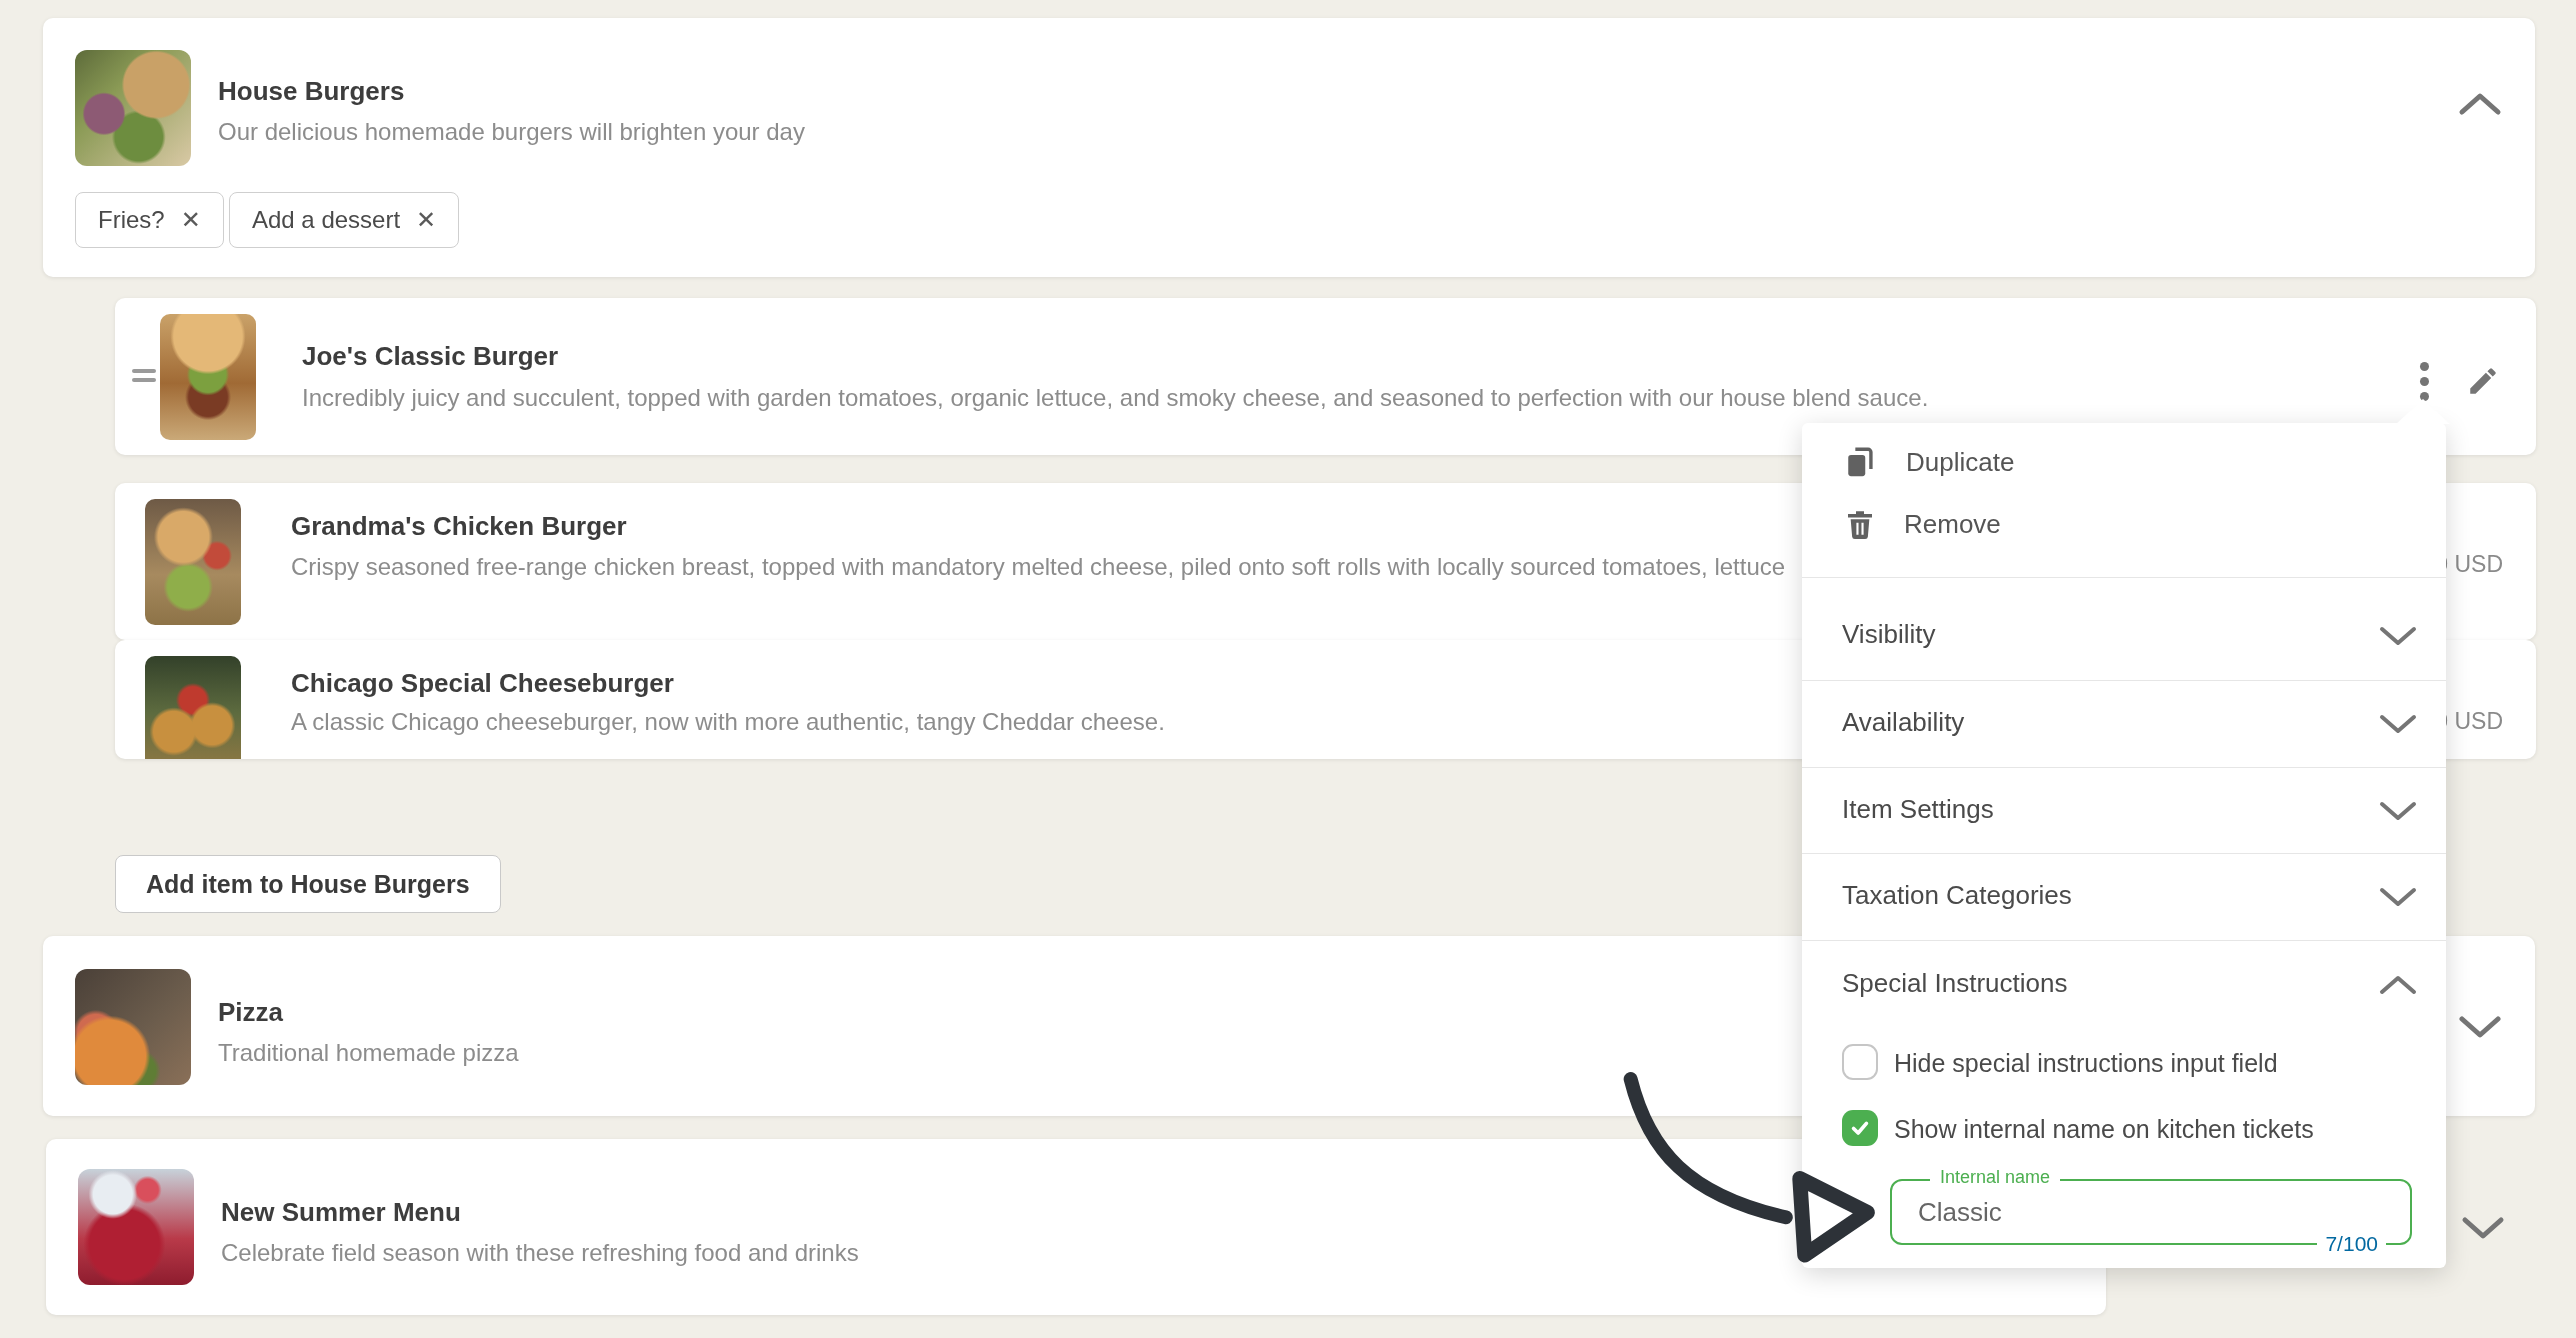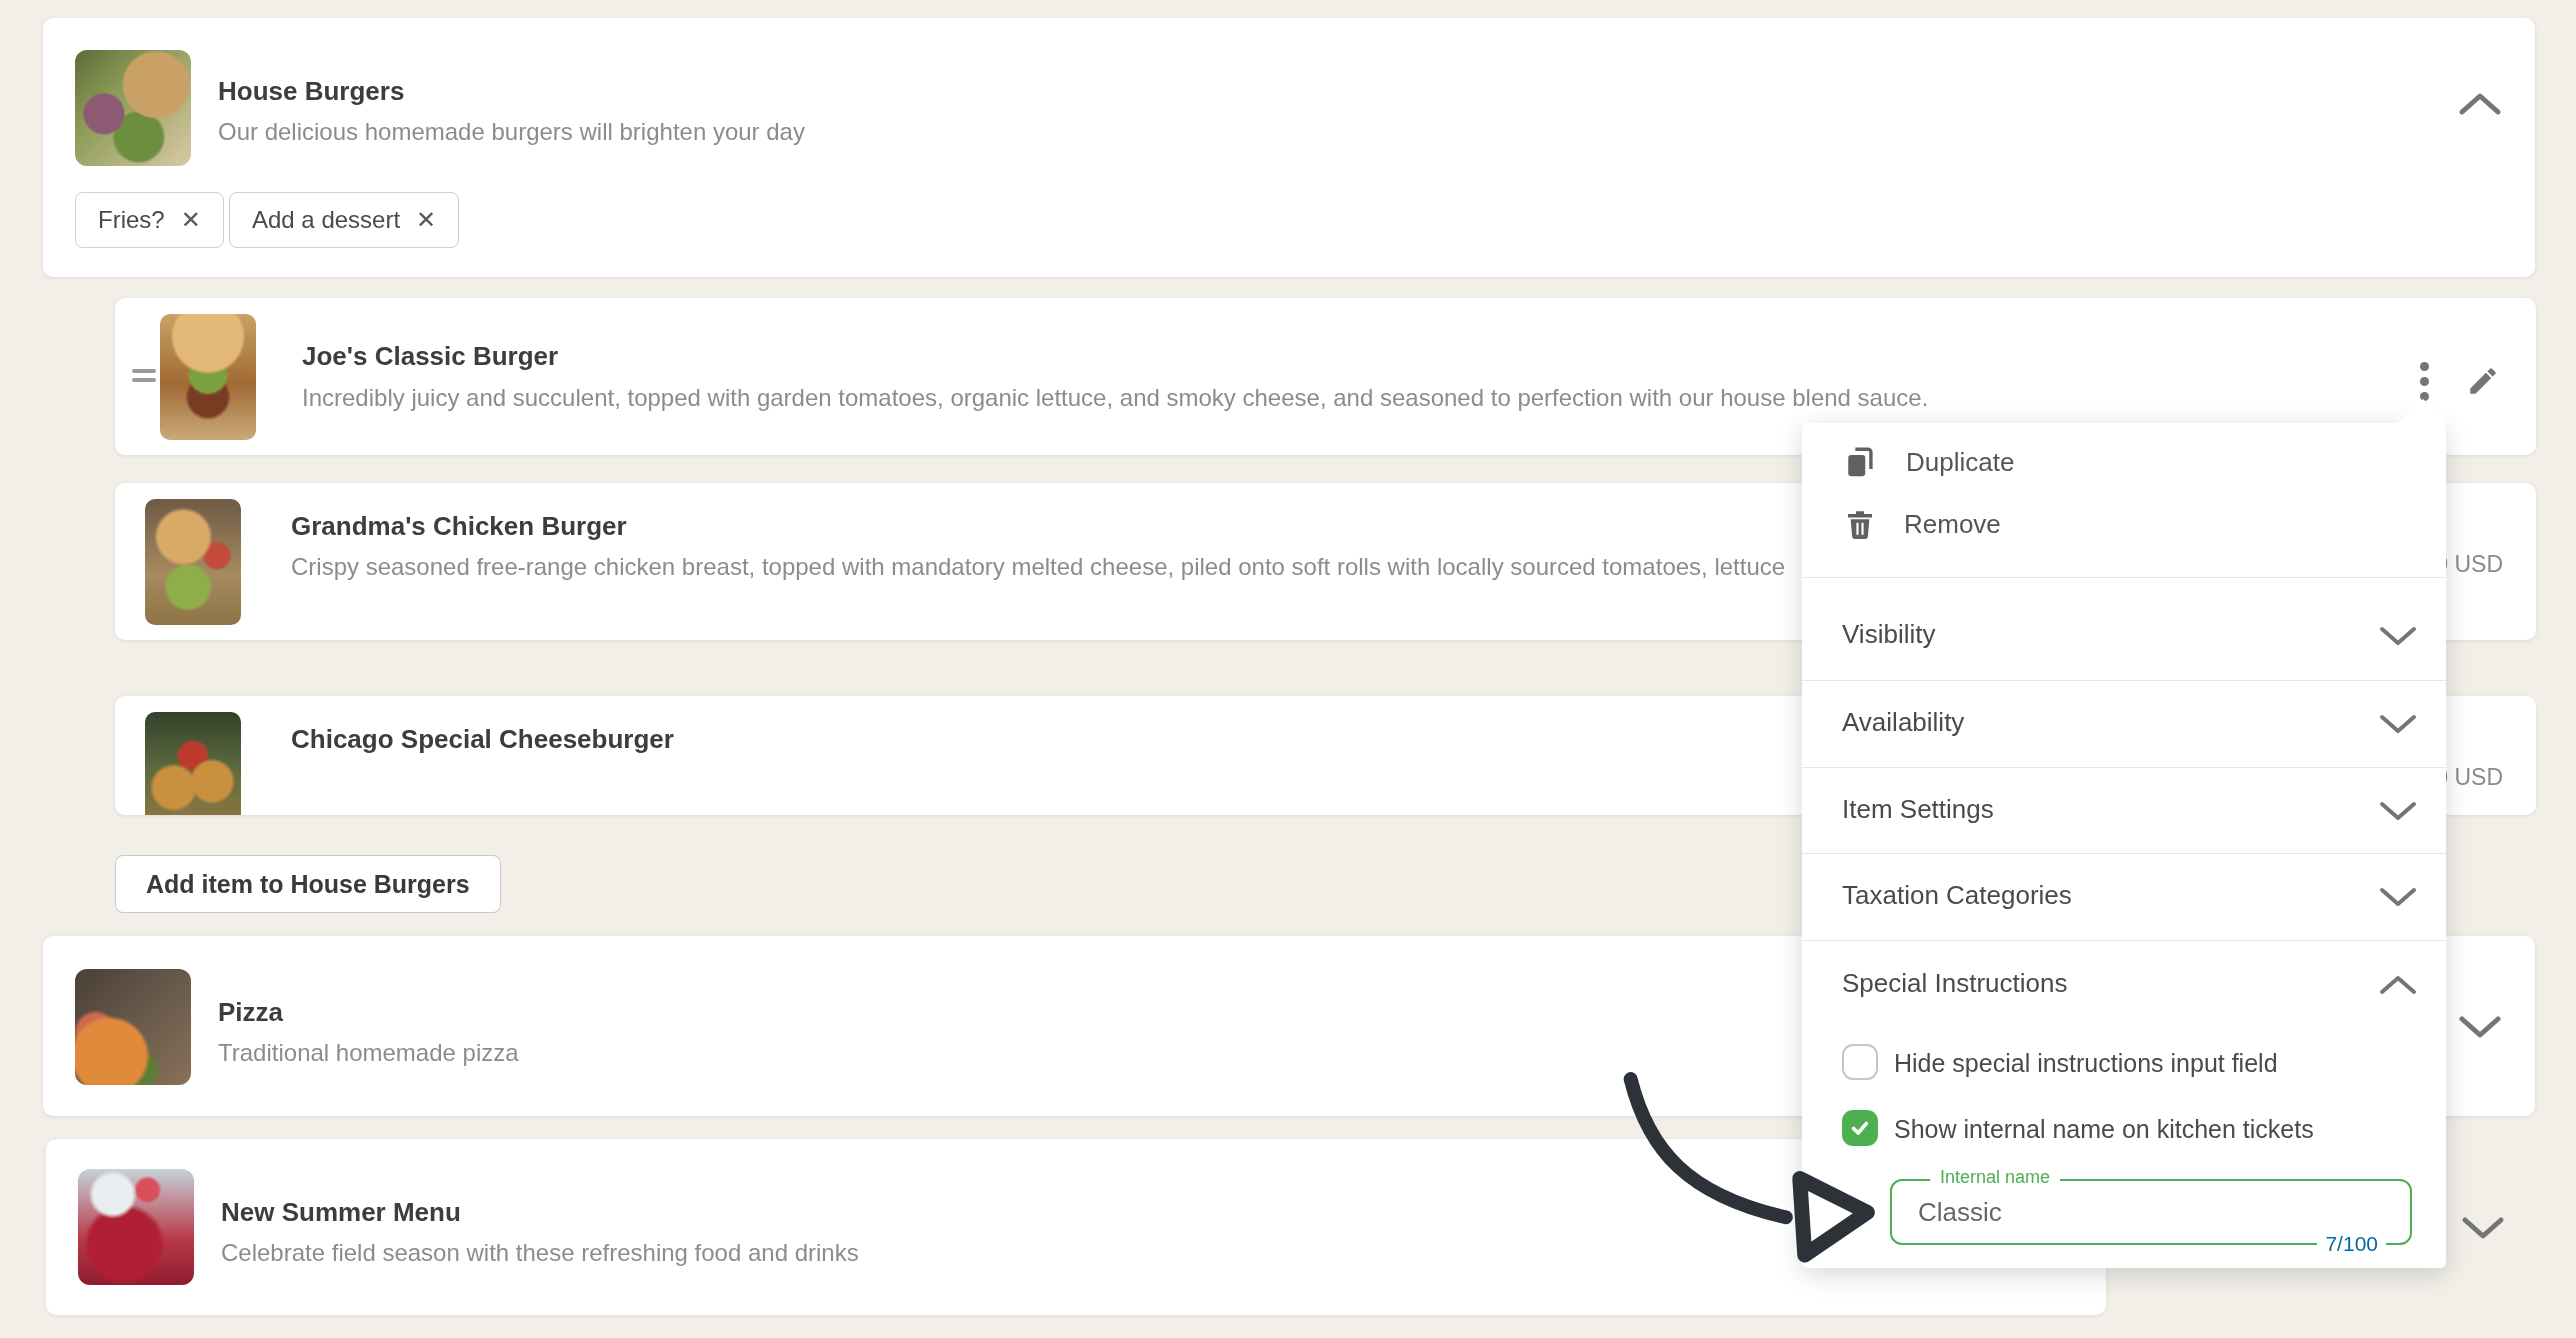--- a/index.html
+++ b/index.html
@@ -152,23 +152,24 @@
     </div>
   </div>
 
   <div class="card" style="left:115px; top:483px; width:2421px; height:157px; z-index:1; overflow:hidden;">
     <div class="thumb ph-grandma" style="left:30px; top:16px; width:96px; height:126px; border-radius:10px;"></div>
     <div class="item-title" style="left:176px; top:28px;">Grandma's Chicken Burger</div>
     <div class="item-desc" style="left:176px; top:70px;">Crispy seasoned free-range chicken breast, topped with mandatory melted cheese, piled onto soft rolls with locally sourced tomatoes, lettuce</div>
     <div class="price" style="right:33px; top:68px;">0 USD</div>
   </div>
 
-  <div class="card" style="left:115px; top:696px; width:2421px; height:119px; z-index:1; overflow:hidden;">
+  <div class="card" style="left:115px; top:640px; width:2421px; height:119px; z-index:1; overflow:hidden;">
     <div class="thumb ph-chicago" style="left:30px; top:16px; width:96px; height:126px; border-radius:10px;"></div>
     <div class="item-title" style="left:176px; top:28px;">Chicago Special Cheeseburger</div>
+    <div class="item-desc" style="left:176px; top:68px;">A classic Chicago cheeseburger, now with more authentic, tangy Cheddar cheese.</div>
     <div class="price" style="right:33px; top:68px;">0 USD</div>
   </div>
 
   <button class="add-btn">Add item to House Burgers</button>
 
   <div class="card" style="left:43px; top:936px; width:2492px; height:180px;">
     <div class="thumb ph-pizza" style="left:32px; top:33px; width:116px; height:116px;"></div>
     <div class="sec-title" style="left:175px; top:61px;">Pizza</div>
     <div class="sec-desc" style="left:175px; top:103px;">Traditional homemade pizza</div>
     <div class="chev icon-btn" style="left:2414px; top:77px;">

